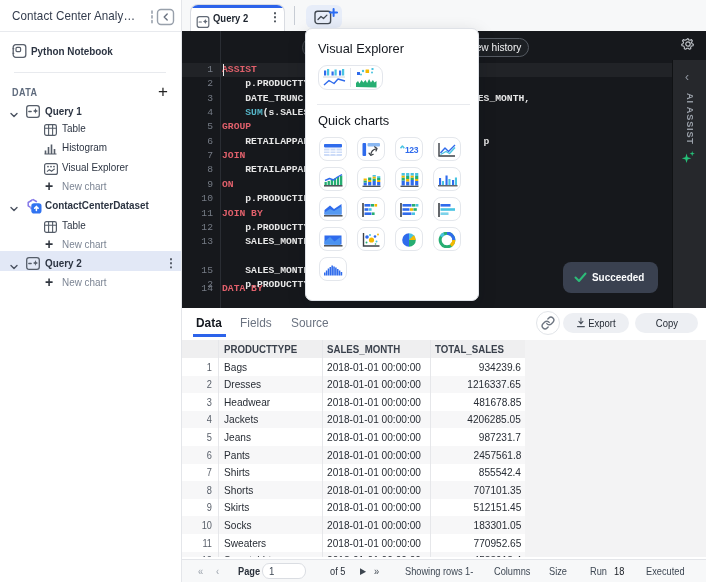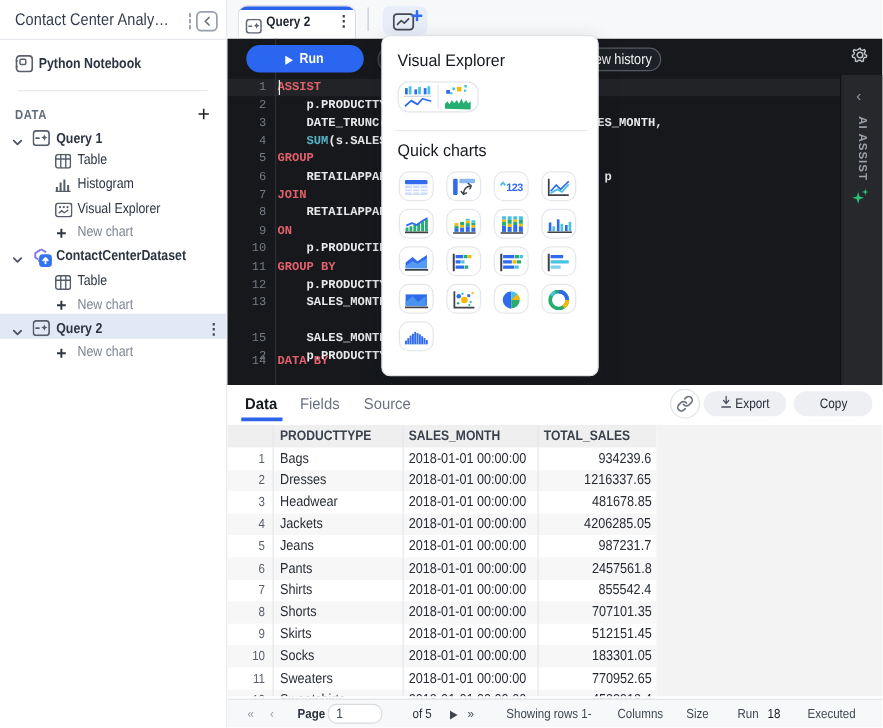--- a/index.html
+++ b/index.html
@@ -182,42 +182,47 @@
   <div class="abs" id="chartplus"></div>
   <div class="abs" id="chartplus-ic" style="left:314px; top:8px;"><svg width="24" height="17" viewBox="0 0 24 17">
         <rect x="1" y="3.2" width="15.6" height="12.4" rx="2.6" fill="none" stroke="#434a53" stroke-width="1.4"></rect>
         <path d="M4 11.5l3-3 2.5 2 3.4-3.4" fill="none" stroke="#434a53" stroke-width="1.3" stroke-linecap="round" stroke-linejoin="round"></path>
         <path d="M19.6 1v7M16.1 4.5h7" stroke="#2a6cf4" stroke-width="2" stroke-linecap="round"></path>
       </svg></div>
 
   <div class="abs" id="editor"></div>
   <div class="abs" id="curline"></div>
   <div class="abs" id="gutterline" style="top:31px; height:277px;"></div>
-  <div class="abs" id="runbtn"><span class="c86c" style="display:inline-block;"><span style="font-size:8.5px;">▶</span>&nbsp; Run</span></div>
   <div class="abs" id="fmtbtn"></div>
   <div class="abs" id="vhbtn"><span class="c86r" style="display:inline-block;">View history</span></div>
   <div class="abs" id="code">
       <div class="cl" style="top:0px;"><span class="ln">1</span><span class="ctx"><span class="kw">ASSIST</span></span></div>
       <div class="cl" style="top:14.35px;"><span class="ln">2</span><span class="ctx"><span class="w">    p.PRODUCTTYPE,</span></span></div>
       <div class="cl" style="top:28.7px;"><span class="ln">3</span><span class="ctx"><span class="w">    DATE_TRUNC('month', s.SALES_DATE) AS SALES_MONTH,</span></span></div>
       <div class="cl" style="top:43.05px;"><span class="ln">4</span><span class="ctx"><span class="w">    </span><span class="fn">SUM</span><span class="w">(s.SALESVALUE) AS TOTAL_SALES</span></span></div>
       <div class="cl" style="top:57.4px;"><span class="ln">5</span><span class="ctx"><span class="kw">GROUP</span></span></div>
       <div class="cl" style="top:71.75px;"><span class="ln">6</span><span class="ctx"><span class="w">    RETAILAPPARELDATA.RETAILAPPAREL.PRODUCTS p</span></span></div>
       <div class="cl" style="top:86.1px;"><span class="ln">7</span><span class="ctx"><span class="kw">JOIN</span></span></div>
       <div class="cl" style="top:100.45px;"><span class="ln">8</span><span class="ctx"><span class="w">    RETAILAPPARELDATA.RETAILAPPAREL.SALES s</span></span></div>
       <div class="cl" style="top:114.8px;"><span class="ln">9</span><span class="ctx"><span class="kw">ON</span></span></div>
       <div class="cl" style="top:129.15px;"><span class="ln">10</span><span class="ctx"><span class="w">    p.PRODUCTID = s.PRODUCTID</span></span></div>
-      <div class="cl" style="top:143.5px;"><span class="ln">11</span><span class="ctx"><span class="kw">GROUP BY</span></span></div>
+      <div class="cl" style="top:143.5px;"><span class="ln">11</span><span class="ctx"><span class="kw">JOIN BY</span></span></div>
       <div class="cl" style="top:157.85px;"><span class="ln">12</span><span class="ctx"><span class="w">    p.PRODUCTTYPE,</span></span></div>
       <div class="cl" style="top:172.2px;"><span class="ln">13</span><span class="ctx"><span class="w">    SALES_MONTH</span></span></div>
       <div class="cl" style="top:199px;margin-top:20px;"><span class="ln">14</span><span class="ctx"><span class="kw">DATA BY</span></span></div>
       <div class="cl" style="top:200.9px;"><span class="ln">15</span><span class="ctx"><span class="w">    SALES_MONTH,</span></span></div>
       <div class="cl" style="top:215.25px;"><span class="ln">2</span><span class="ctx"><span class="w">    p.PRODUCTTYPE</span></span></div>
     </div>
   <div class="abs" id="cursor"></div>
+  <div class="abs" id="succ">
+      <svg style="position:absolute;left:11px;top:10px;" width="13" height="11" viewBox="0 0 13 11">
+        <path d="M1.5 5.5l3.5 3.5L11.5 1.5" fill="none" stroke="#2dbb78" stroke-width="2" stroke-linecap="round" stroke-linejoin="round"></path>
+      </svg>
+      <span class="c86" style="position:absolute;left:29px; top:8px; font-size:11.5px; line-height:14px;">Succeeded</span>
+    </div>
 
   <div class="abs" id="aipanel"></div>
   <div class="abs" id="gear" style="left:681px; top:37px;"><svg width="14" height="14" viewBox="0 0 24 24">
         <path fill="none" stroke="#c0c4ca" stroke-width="2.1" d="M12 8.2a3.8 3.8 0 1 0 0 7.6 3.8 3.8 0 0 0 0-7.6z"></path>
         <path fill="none" stroke="#c0c4ca" stroke-width="1.9" stroke-linejoin="round" d="M12 2.6l1.2 2.4 2.6.5 2.1-1 1.6 2.2-1.5 2.2.9 2.5 2.3 1.1-.6 2.6-2.6.3-1.5 2.2.3 2.6-2.5.9-1.8-1.9h-2.6l-1.8 1.9-2.5-.9.3-2.6-1.5-2.2-2.6-.3-.6-2.6 2.3-1.1.9-2.5L2.5 6.7l1.6-2.2 2.1 1 2.6-.5z"></path>
       </svg></div>
   <div class="abs" style="left:685px; top:70px; color:#9197a0; font-size:12px;">‹</div>
   <div class="abs" id="aitext">AI ASSIST</div>
   <div class="abs" id="sparkle" style="left:681px; top:150px;"><svg width="15" height="15" viewBox="0 0 19 19">
         <path d="M7 4.5l1.4 4.6 4.6 1.4-4.6 1.4L7 16.5l-1.4-4.6L1 10.5l4.6-1.4z" fill="#25c179"></path>

